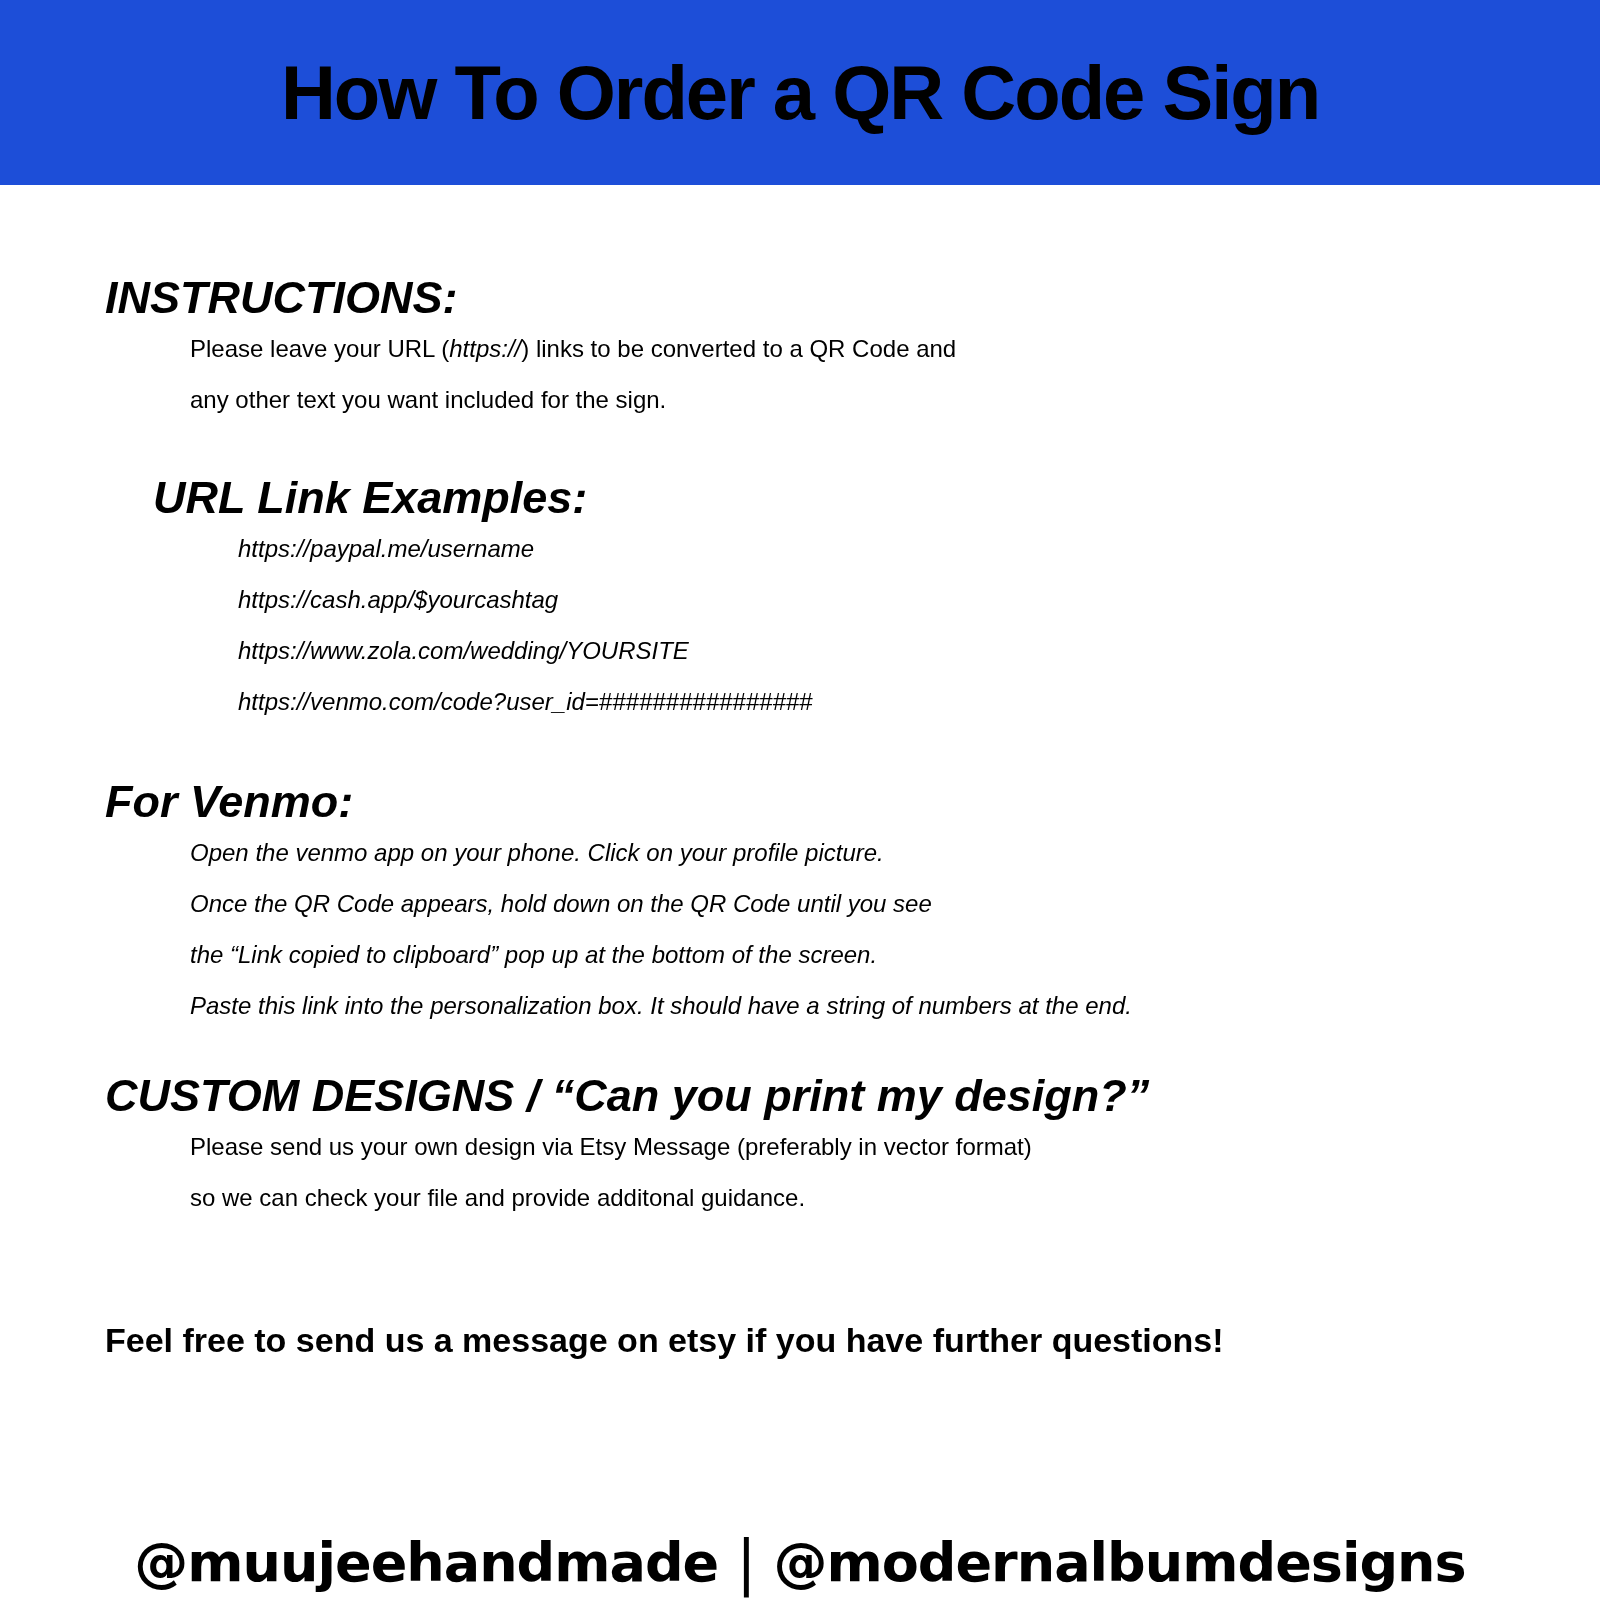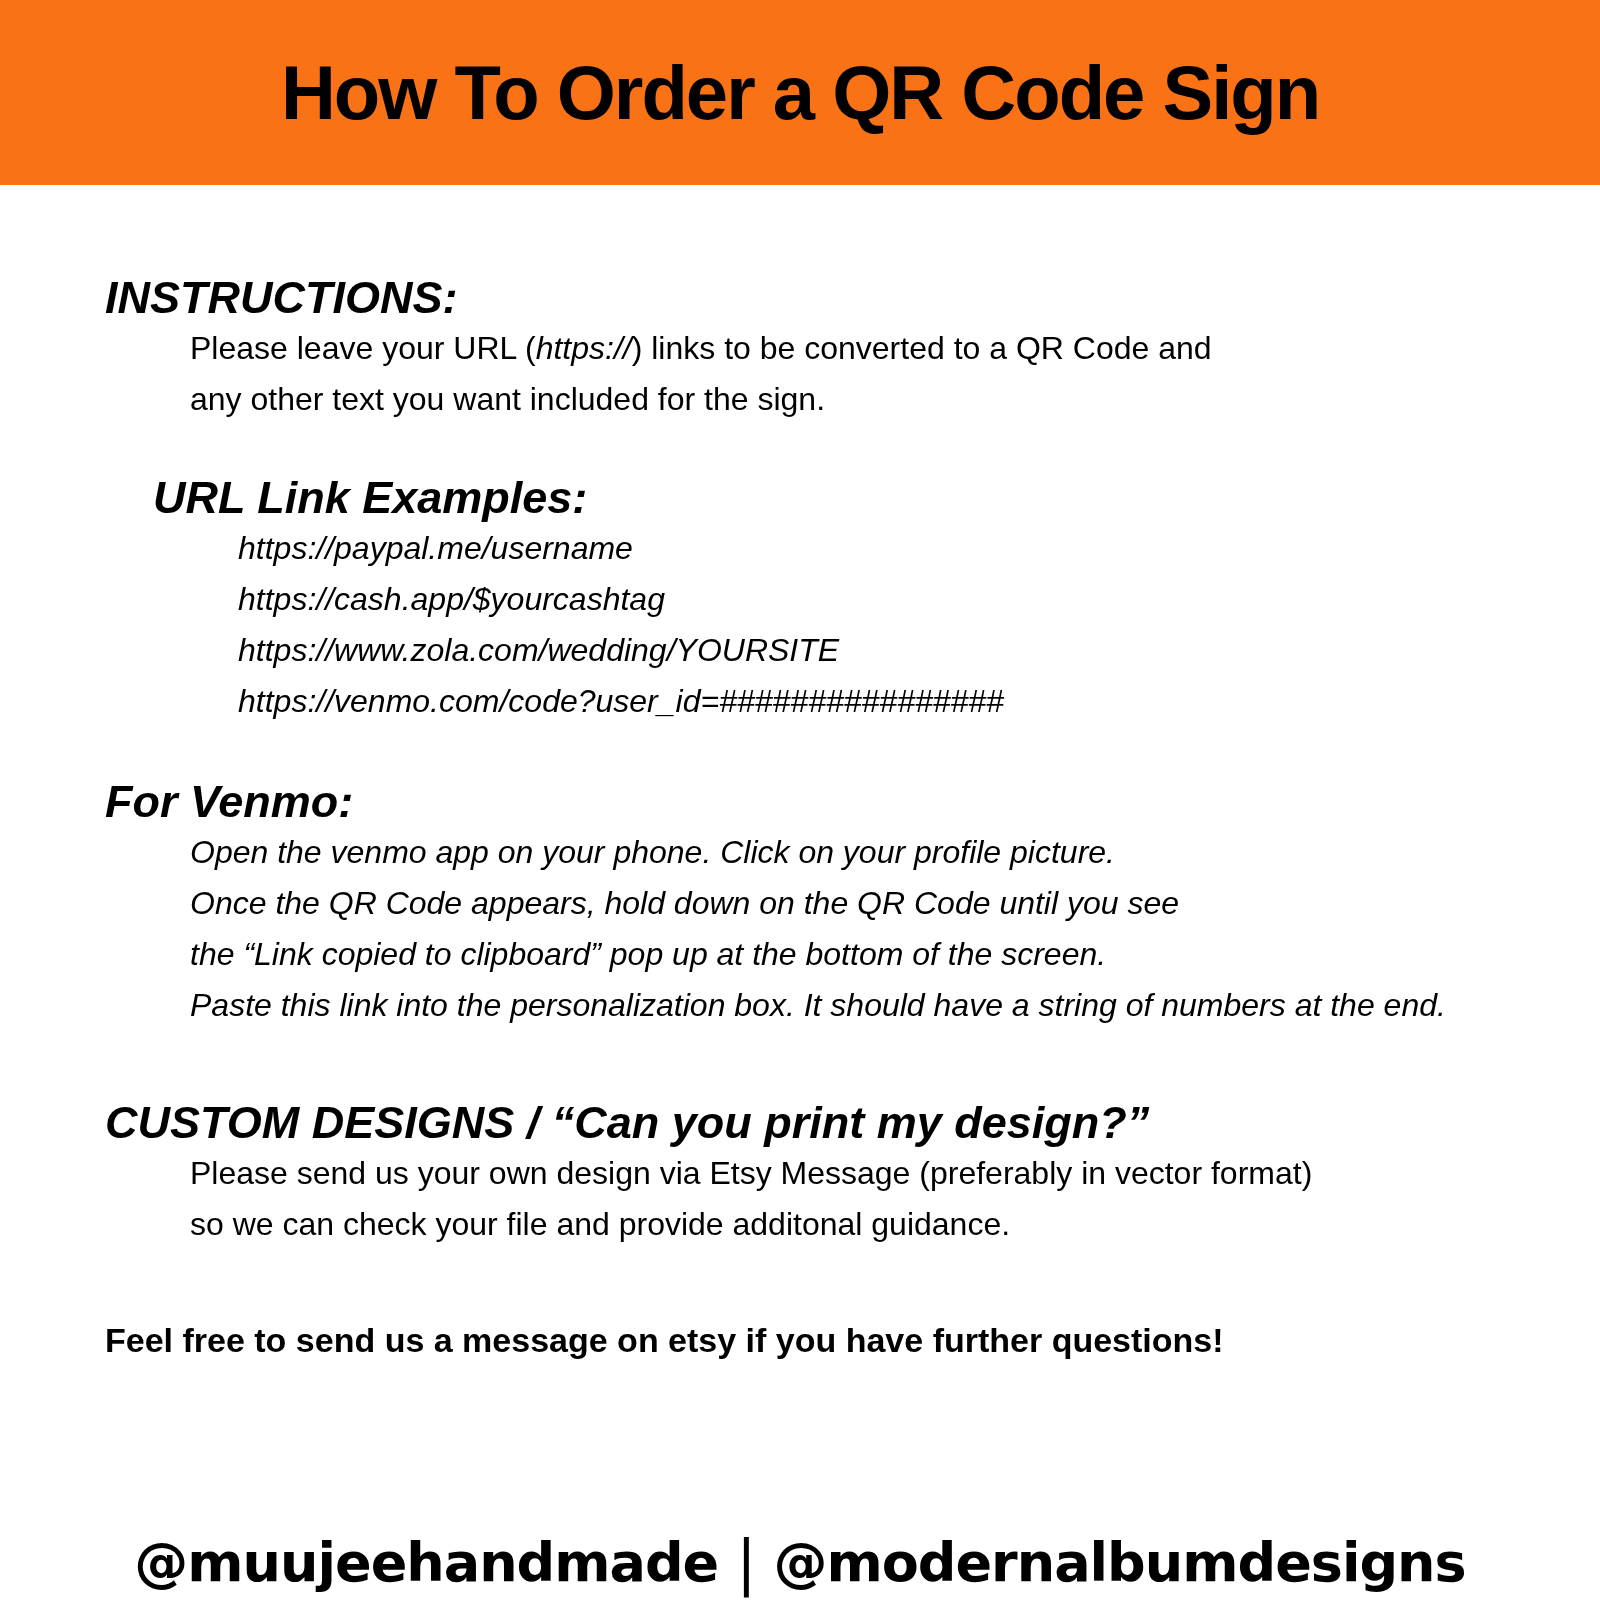--- a/index.html
+++ b/index.html
@@ -15,21 +15,21 @@
     font-family: "Liberation Sans", sans-serif;
     color: #000000;
     overflow: hidden;
   }
   .banner {
     position: absolute;
     top: 0;
     left: 0;
     width: 1600px;
     height: 185px;
-    background: #f97316;
+    background: #1d4ed8;
     display: flex;
     align-items: center;
     justify-content: center;
   }
   .banner-title {
     font-size: 76px;
     font-weight: 700;
     letter-spacing: -2px;
     color: #000000;
     white-space: nowrap;
@@ -41,32 +41,32 @@
   }
   .heading {
     font-size: 45px;
     font-weight: 700;
     font-style: italic;
     line-height: 51px;
     padding-left: 105px;
     white-space: nowrap;
   }
   .body-line {
-    font-size: 32px;
+    font-size: 24px;
     line-height: 51px;
     padding-left: 190px;
     white-space: nowrap;
   }
   .italic {
     font-style: italic;
   }
   .sec-instructions { top: 272px; }
   .sec-url-examples { top: 472px; padding-left: 48px; }
   .sec-for-venmo   { top: 776px; }
-  .sec-custom      { top: 1070px; margin-top: 27px; }
+  .sec-custom      { top: 1070px; }
   .footer-note {
     position: absolute;
     top: 1315px;
     left: 0;
     width: 1600px;
     font-size: 34px;
     font-weight: 700;
     line-height: 51px;
     padding-left: 105px;
     white-space: nowrap;

